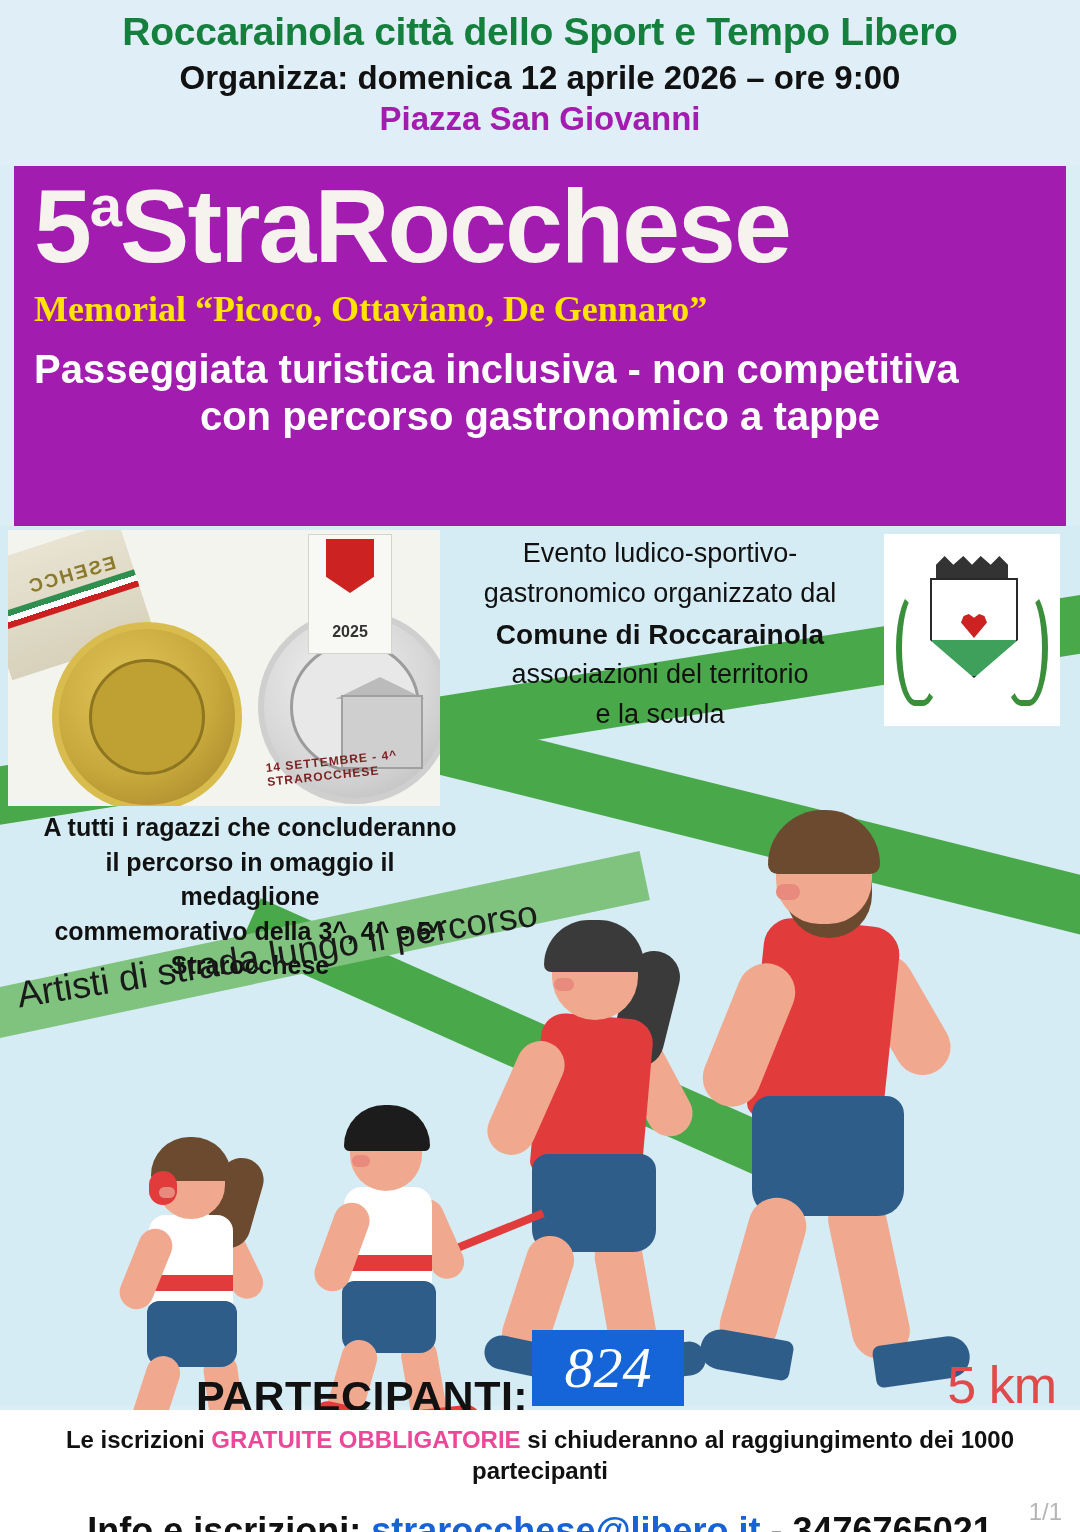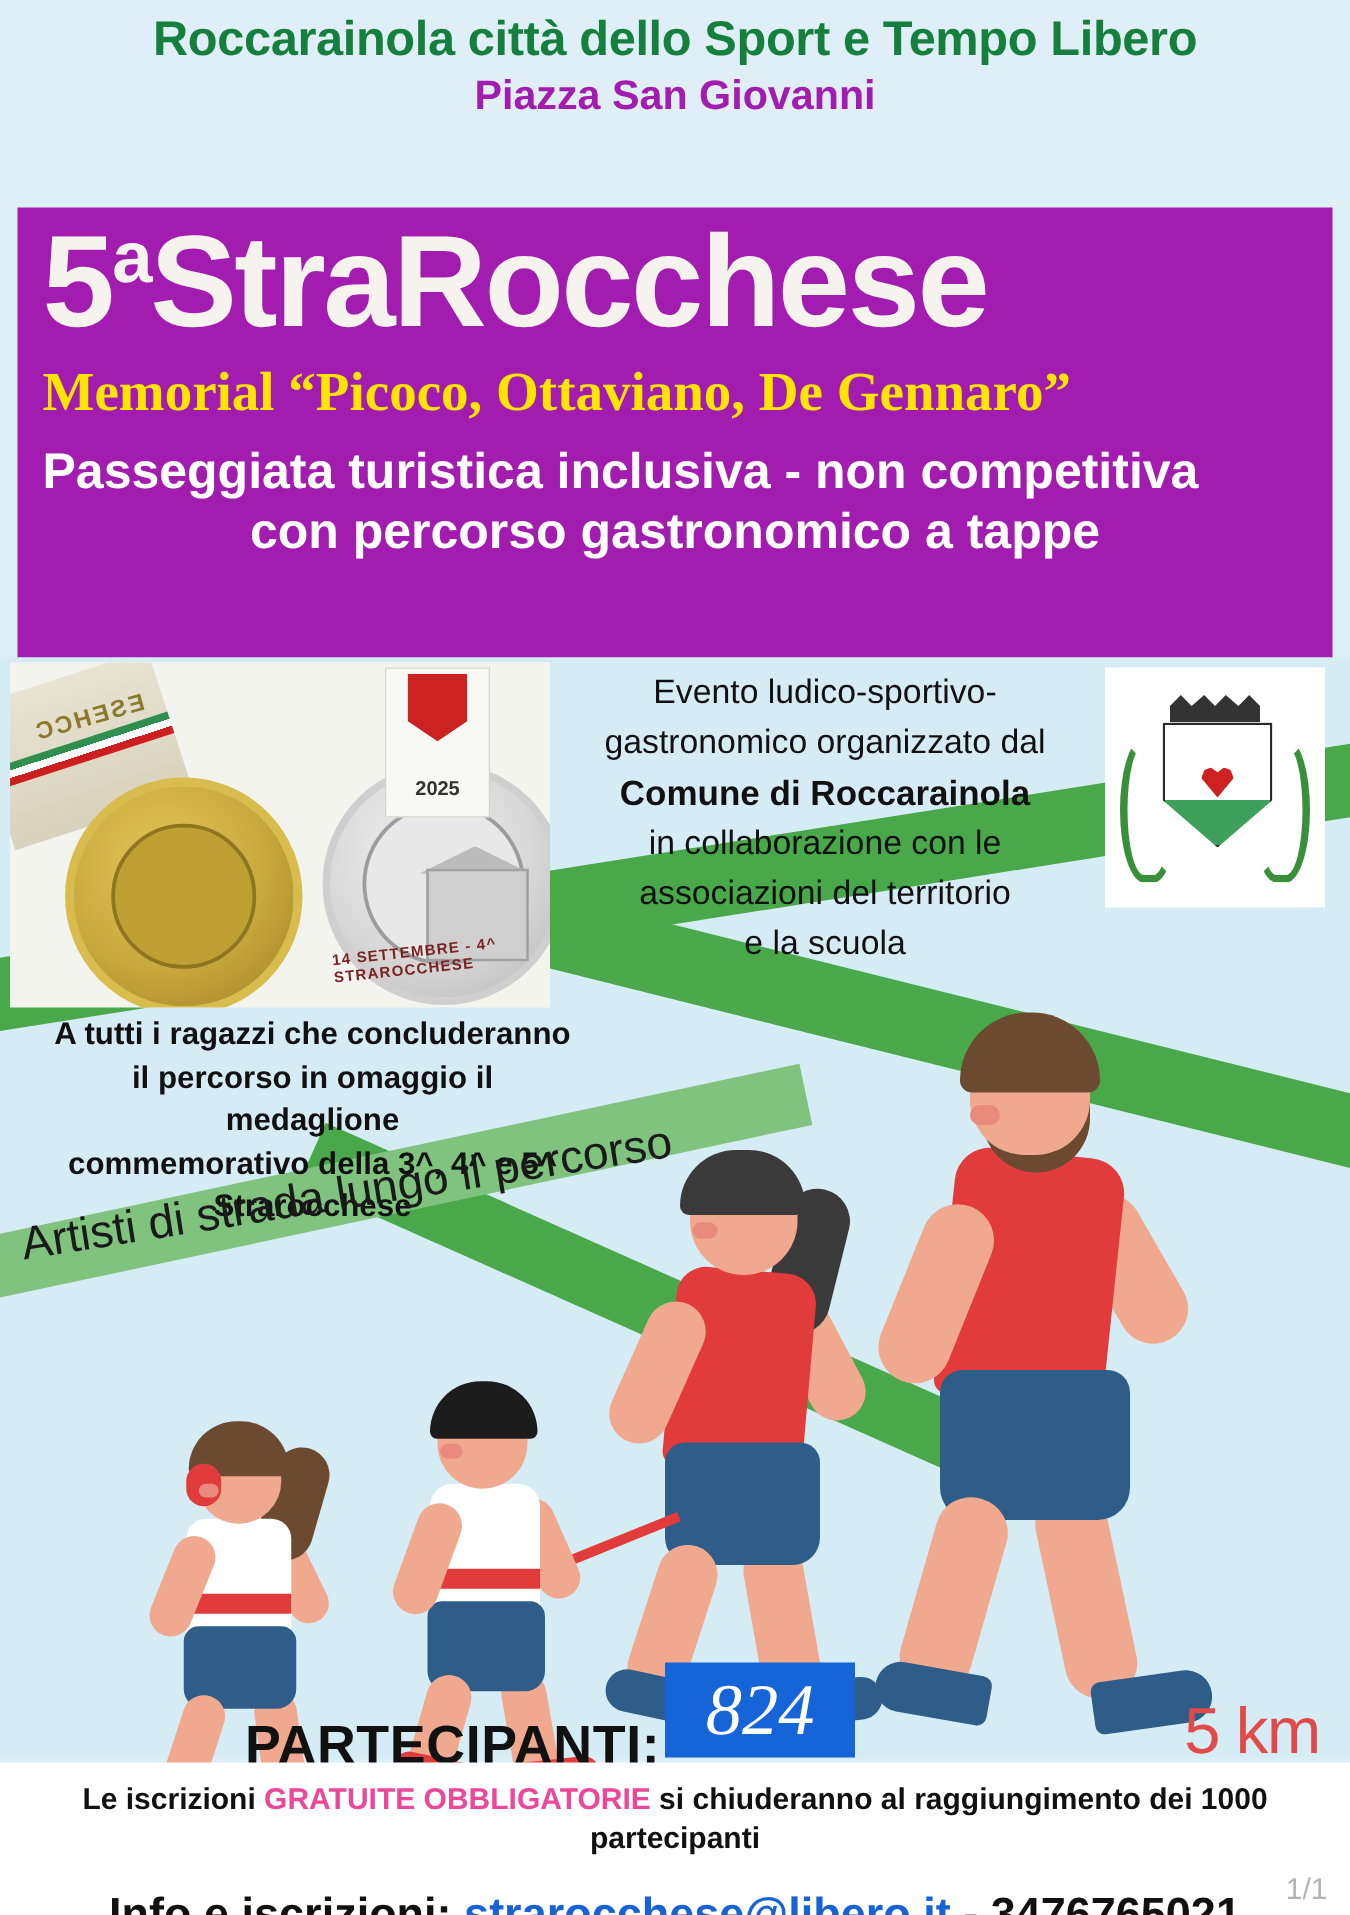--- a/index.html
+++ b/index.html
@@ -69,21 +69,21 @@
     letter-spacing: -2px;
     white-space: nowrap;
   }
   .banner .title .sup {
     font-size: 58px;
     vertical-align: super;
     line-height: 0;
   }
   .banner .memorial {
     font-family: "Liberation Serif", serif;
-    font-size: 44px;
+    font-size: 36px;
     font-weight: bold;
     color: #ffe400;
     margin-top: 12px;
     line-height: 1.1;
     white-space: nowrap;
   }
   .banner .sub1, .banner .sub2 {
     font-size: 40px;
     font-weight: bold;
     color: #ffffff;
@@ -452,20 +452,21 @@
     color: #b5b5b5;
   }
 </style>
 </head>
 <body>
 
 <div class="poster">
 
   <div class="header">
     <div class="line1">Roccarainola città dello Sport e Tempo Libero</div>
+    <div class="line2">Organizza: domenica 12 aprile 2026 – ore 9:00</div>
     <div class="line3">Piazza San Giovanni</div>
   </div>
 
   <div class="banner">
     <div class="title"><span>5</span><span class="sup">a</span><span>StraRocchese</span></div>
     <div class="memorial">Memorial “Picoco, Ottaviano, De Gennaro”</div>
     <div class="sub1">Passeggiata turistica inclusiva - non competitiva</div>
     <div class="sub2">con percorso gastronomico a tappe</div>
   </div>
 
@@ -494,21 +495,20 @@
     <div class="medal-flag">
       <div class="crest"></div>
       <div class="yr">2025</div>
     </div>
   </div>
 
   <div class="org-text">
     <div>Evento ludico-sportivo-</div>
     <div>gastronomico organizzato dal</div>
     <div class="bold">Comune di Roccarainola</div>
-    <div>in collaborazione con le</div>
     <div>associazioni del territorio</div>
     <div>e la scuola</div>
   </div>
 
   <div class="crest-box">
     <div class="crest-crown"></div>
     <div class="crest-laurel-l"></div>
     <div class="crest-laurel-r"></div>
     <div class="crest-shield">
       <div class="green"></div>

